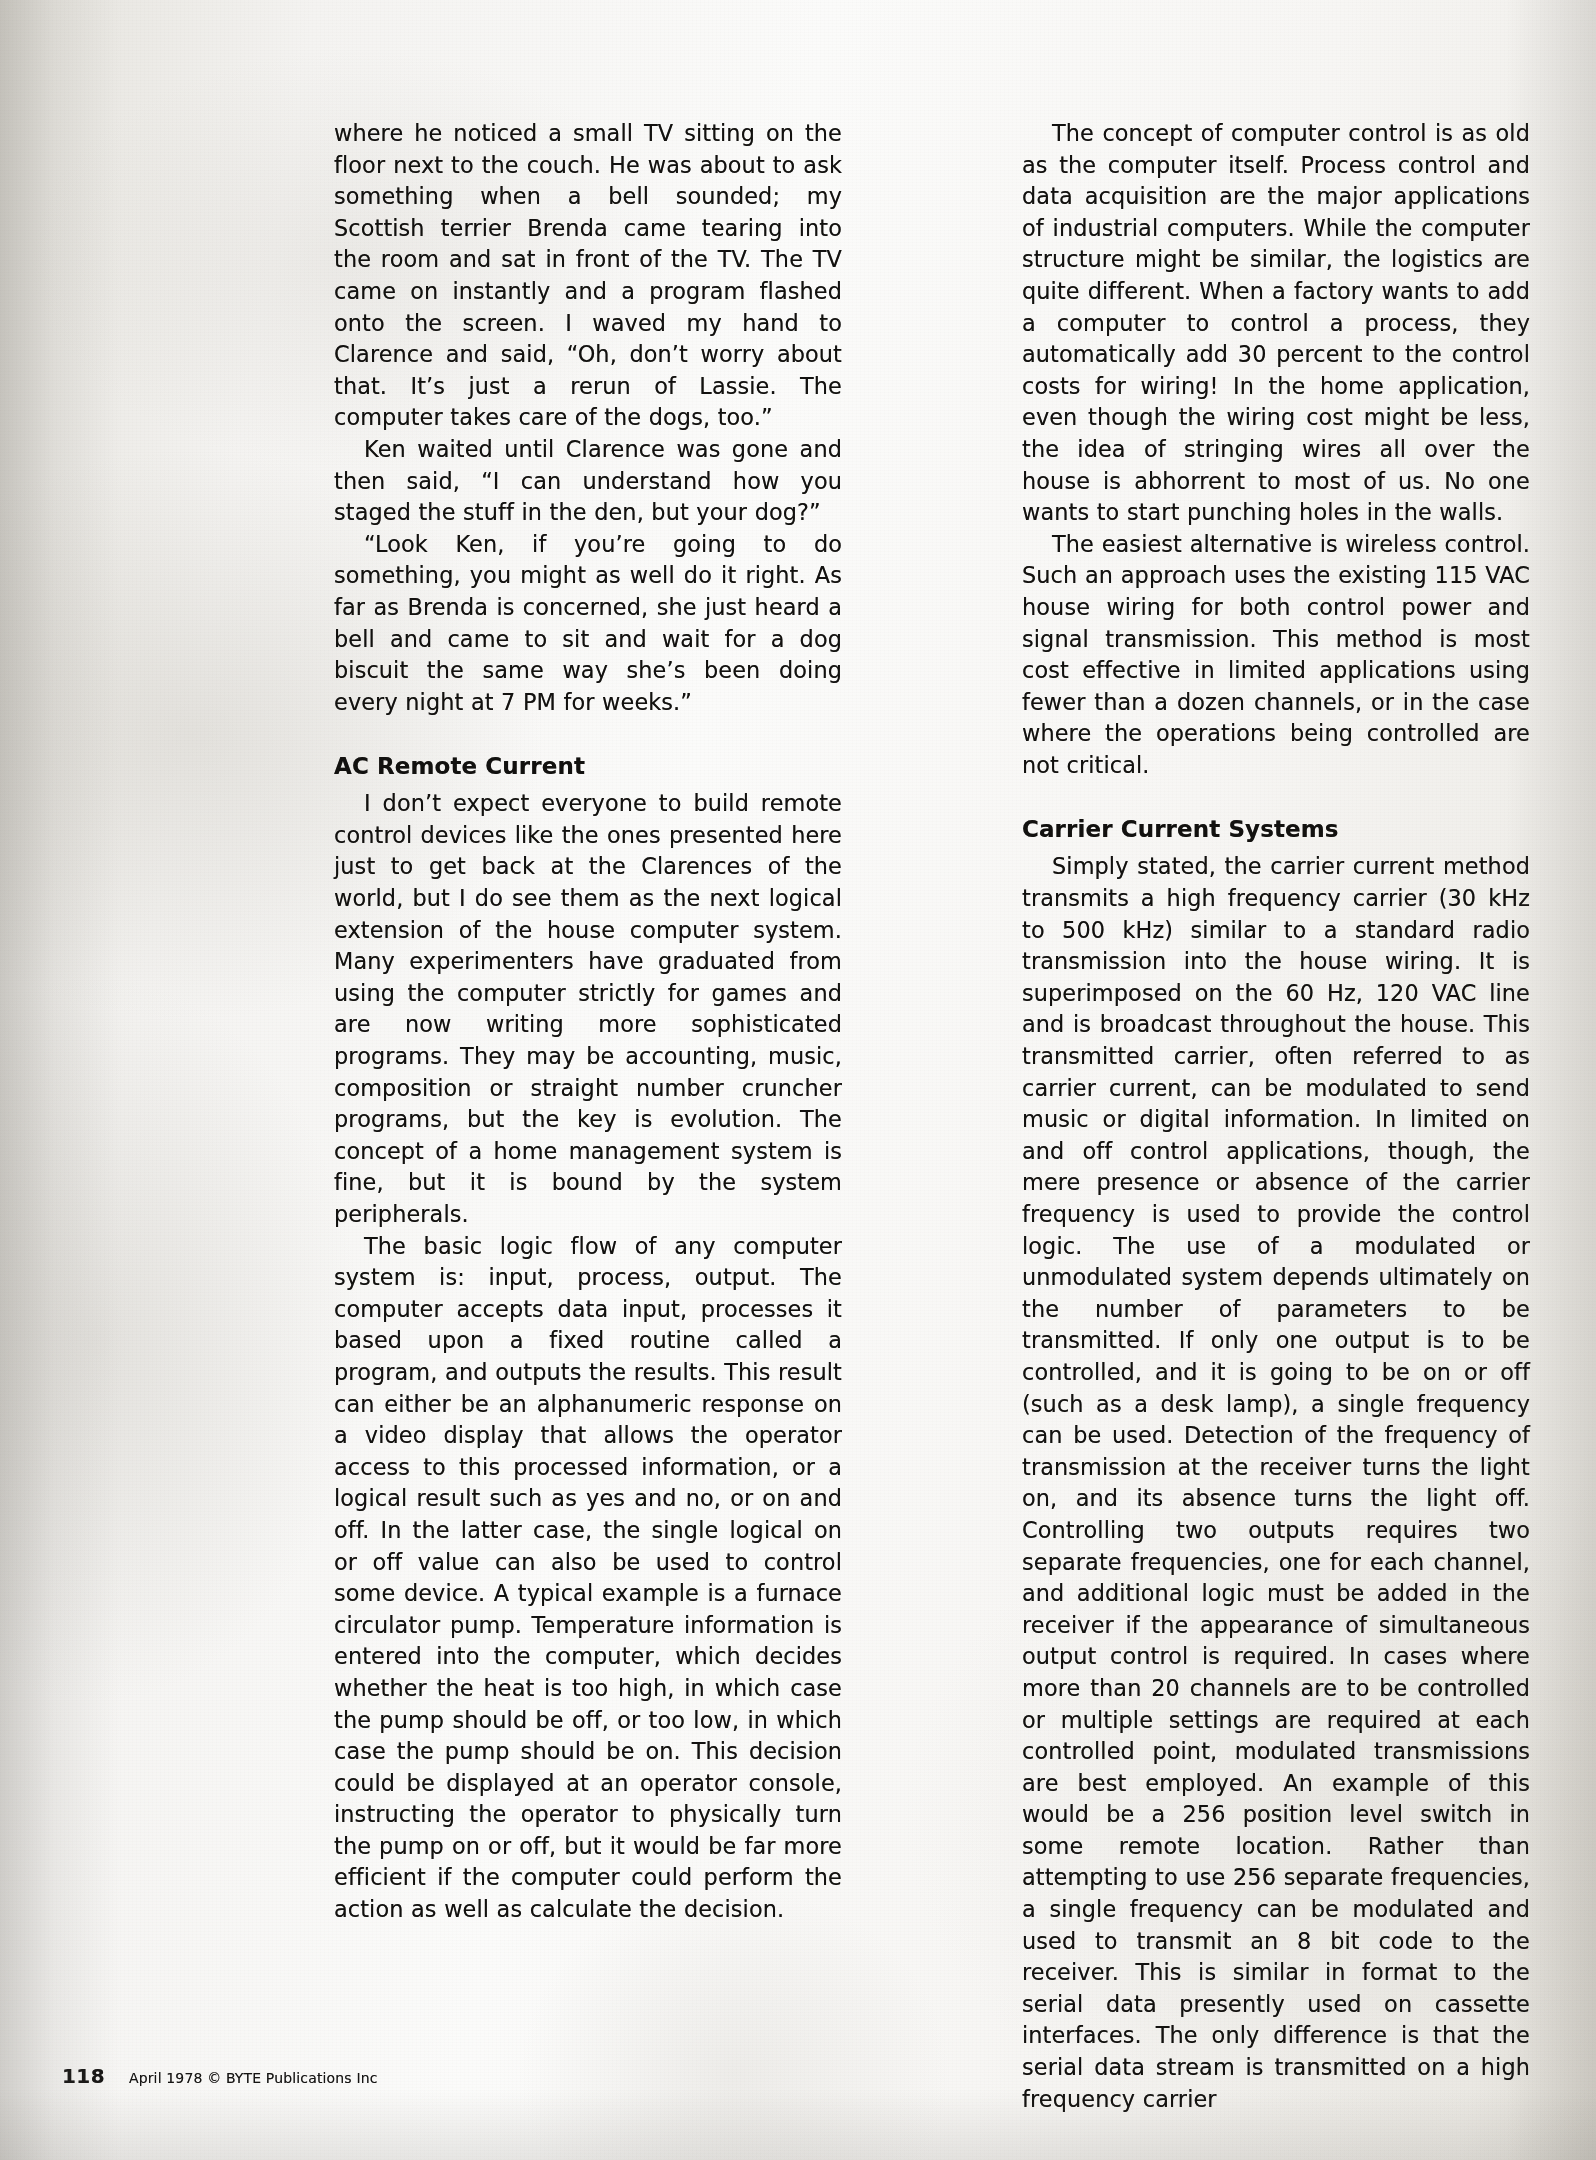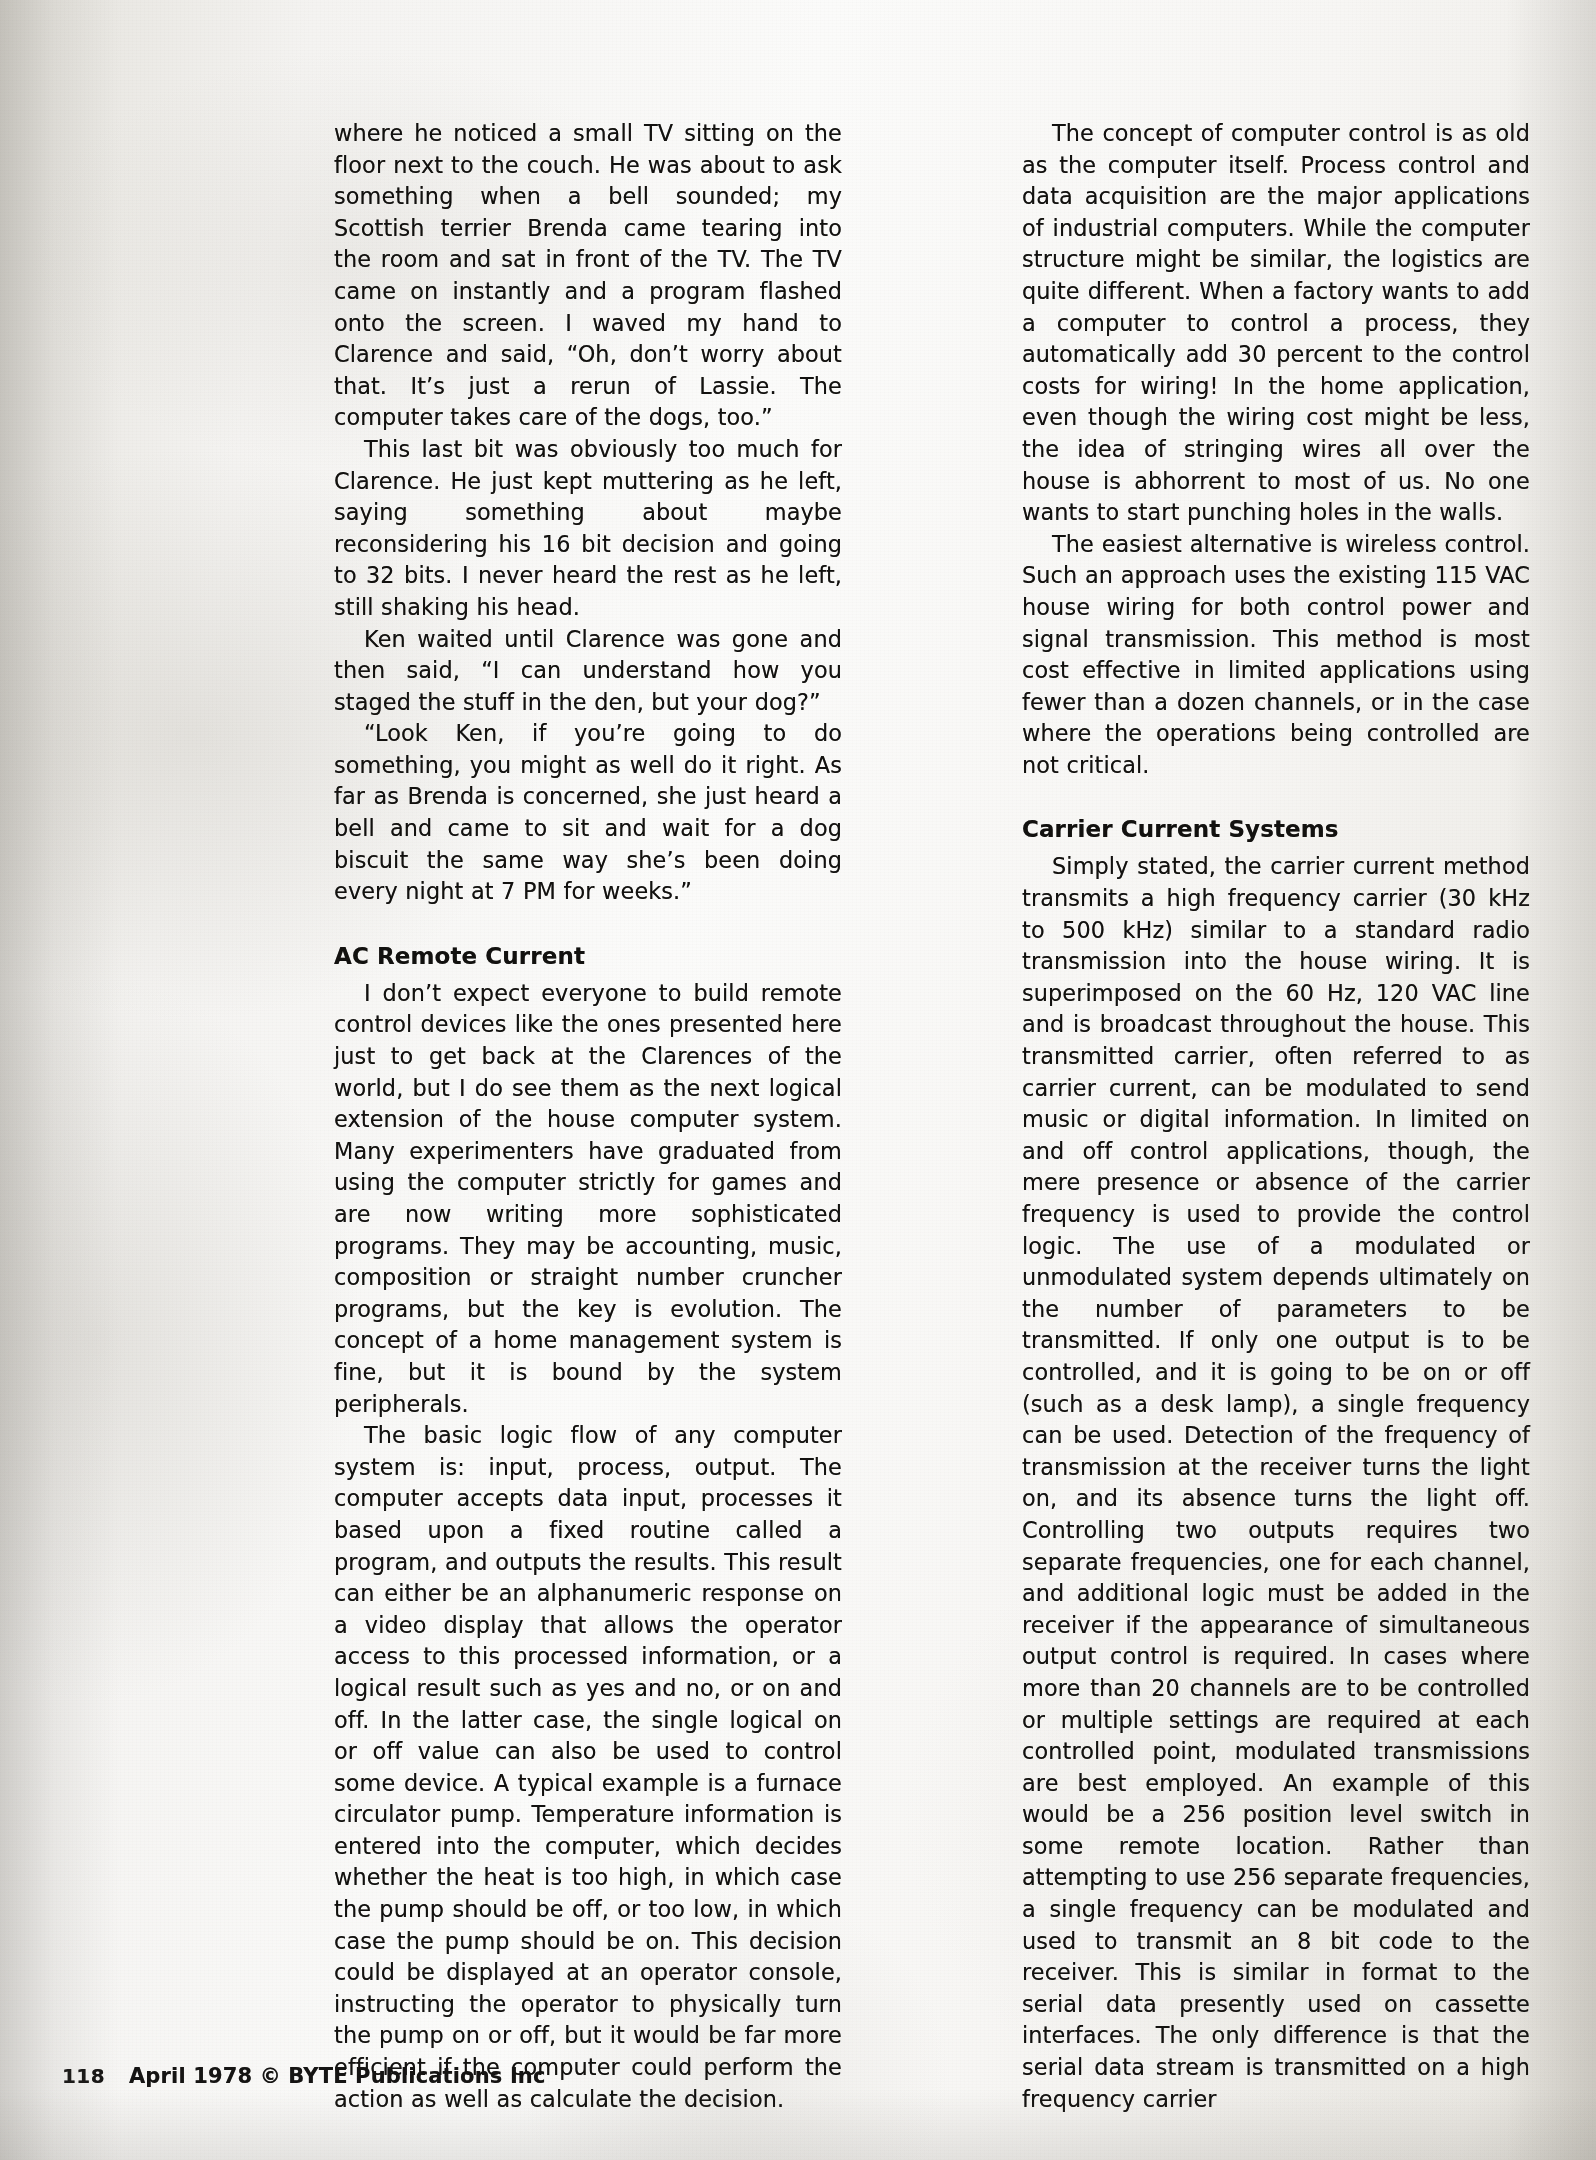--- a/index.html
+++ b/index.html
@@ -123,36 +123,35 @@
     align-items: baseline;
     color: #151413;
     text-shadow: 0 0 0.6px rgba(30,28,26,0.5);
   }
   #footer .pageno {
     font-size: 20px;
     font-weight: 700;
     letter-spacing: 0.4px;
   }
   #footer .credit {
-    font-size: 21px;
-    font-weight: 700;
+    font-size: 14px;
+    font-weight: 400;
     margin-left: 24px;
     letter-spacing: 0.15px;
   }
 </style>
 </head>
 <body>
 
 <div id="page">
 
   <div id="text-body">
 
     <div class="col" id="col-left">
       <p class="noindent">where he noticed a small TV sitting on the floor next to the couch. He was about to ask something when a bell sounded; my Scottish terrier Brenda came tearing into the room and sat in front of the TV. The TV came on instantly and a program flashed onto the screen. I waved my hand to Clarence and said, “Oh, don’t worry about that. It’s just a rerun of Lassie. The computer takes care of the dogs, too.”</p>
-      <p>This last bit was obviously too much for Clarence. He just kept muttering as he left, saying something about maybe reconsidering his 16 bit decision and going to 32 bits. I never heard the rest as he left, still shaking his head.</p>
       <p>Ken waited until Clarence was gone and then said, “I can understand how you staged the stuff in the den, but your dog?”</p>
       <p>“Look Ken, if you’re going to do something, you might as well do it right. As far as Brenda is concerned, she just heard a bell and came to sit and wait for a dog biscuit the same way she’s been doing every night at 7 PM for weeks.”</p>
 
       <h2>AC Remote Current</h2>
 
       <p>I don’t expect everyone to build remote control devices like the ones presented here just to get back at the Clarences of the world, but I do see them as the next logical extension of the house computer system. Many experimenters have graduated from using the computer strictly for games and are now writing more sophisticated programs. They may be accounting, music, composition or straight number cruncher programs, but the key is evolution. The concept of a home management system is fine, but it is bound by the system peripherals.</p>
       <p>The basic logic flow of any computer system is: input, process, output. The computer accepts data input, processes it based upon a fixed routine called a program, and outputs the results. This result can either be an alphanumeric response on a video display that allows the operator access to this processed information, or a logical result such as yes and no, or on and off. In the latter case, the single logical on or off value can also be used to control some device. A typical example is a furnace circulator pump. Temperature information is entered into the computer, which decides whether the heat is too high, in which case the pump should be off, or too low, in which case the pump should be on. This decision could be displayed at an operator console, instructing the operator to physically turn the pump on or off, but it would be far more efficient if the computer could perform the action as well as calculate the decision.</p>
     </div>
 
     <div class="col" id="col-right">

